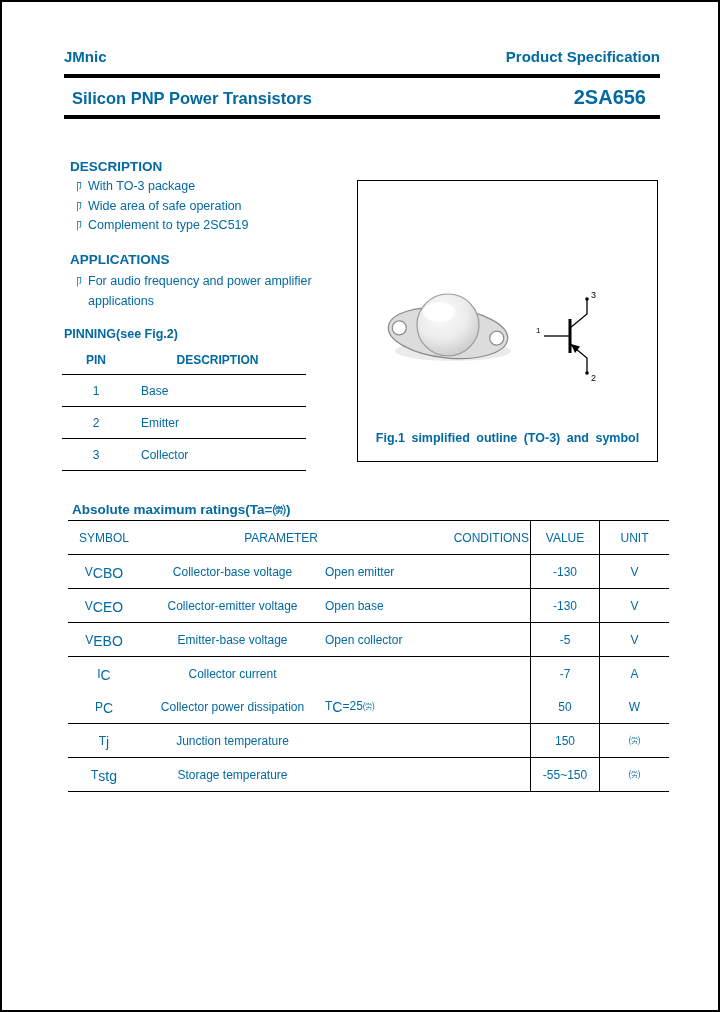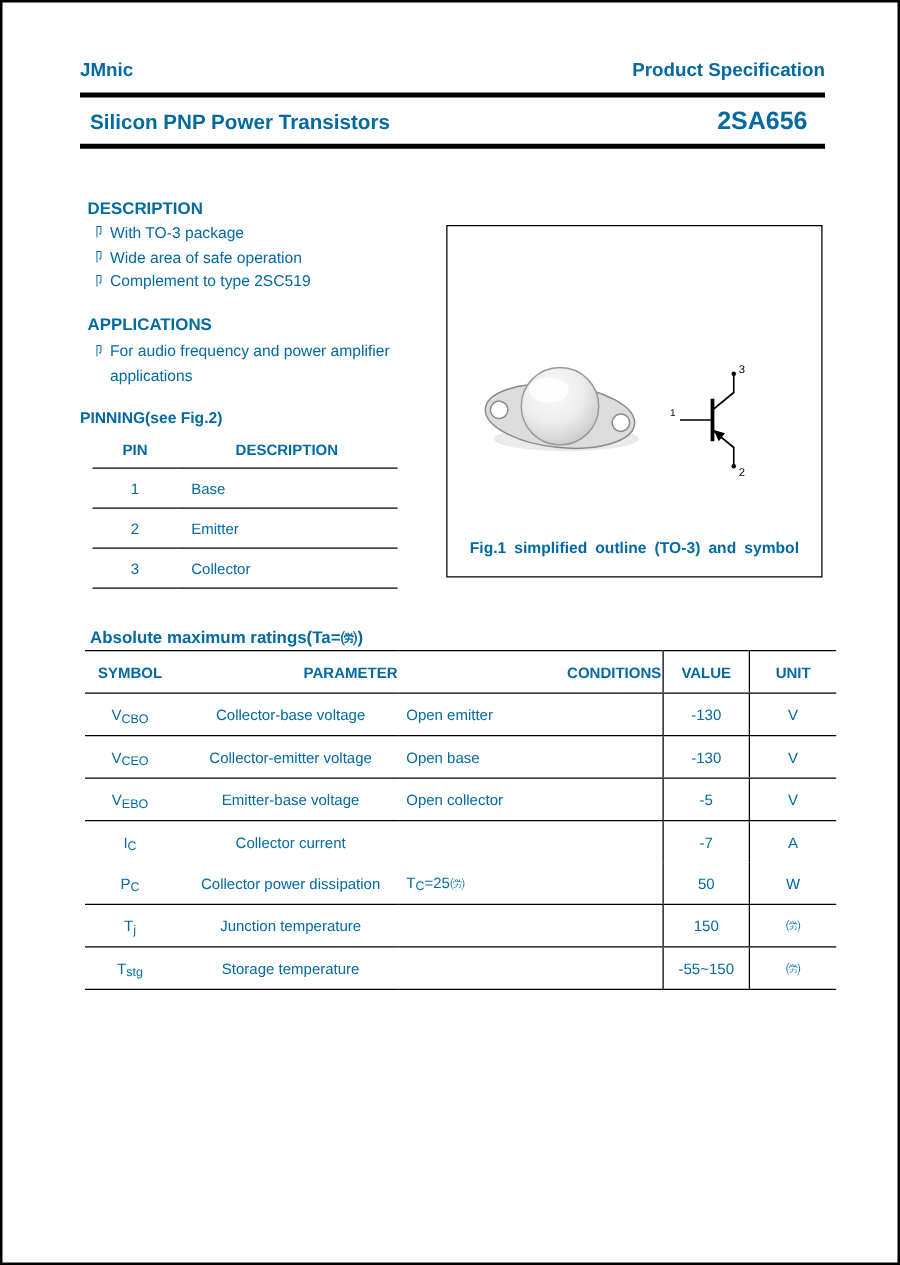--- a/index.html
+++ b/index.html
@@ -18,45 +18,45 @@
   .sec-head{position:absolute;font-size:13.5px;font-weight:bold;}
   .desc-head{left:68px;top:157px;}
   .apps-head{left:68px;top:250px;text-align:center;}
   .bullet-list{position:absolute;font-size:12.5px;}
   .desc-list{left:70px;top:175px;}
   .apps-list{left:70px;top:270px;}
   .bullet-item{display:flex;line-height:19.5px;}
   .bullet{width:16px;flex:0 0 16px;font-size:10px;line-height:19.5px;}
   .bullet-text{width:240px;}
   .pinning-head{left:62px;top:325px;font-size:12.5px;}
-  .pin-table{position:absolute;left:72px;top:344px;width:244px;border-collapse:collapse;font-size:12px;}
+  .pin-table{position:absolute;left:60px;top:344px;width:244px;border-collapse:collapse;font-size:12px;}
   .pin-table th{height:26px;font-weight:bold;border-bottom:1px solid #000;vertical-align:middle;}
   .pin-table td{height:29px;border-bottom:1px solid #000;vertical-align:middle;}
   .pin-col{width:66px;text-align:center;}
   .desc-col{text-align:left;padding-left:11px;}
   .pin-table th.desc-col{text-align:center;padding-left:0;}
   .fig-box{position:absolute;left:355px;top:178px;width:301px;height:282px;border:1px solid #000;box-sizing:border-box;}
   .fig-caption{position:absolute;left:0;right:0;bottom:16px;text-align:center;font-weight:bold;font-size:12.5px;word-spacing:3px;}
   .fig-svg{position:absolute;left:0;top:0;}
   .ratings-head{left:70px;top:499px;}
   .ratings-table{
     position:absolute;left:66px;top:518px;width:591px;border-collapse:collapse;
     table-layout:fixed;font-size:12px;border-top:1px solid #000;
   }
-  .ratings-table th{font-weight:bold;height:31px;vertical-align:middle;text-align:center;border-bottom:1px solid #000;}
+  .ratings-table th{font-weight:normal;height:31px;vertical-align:middle;text-align:center;border-bottom:1px solid #000;}
   .ratings-table td{height:31px;vertical-align:middle;}
   .c-sym{width:70px;text-align:center;}
   .c-par{width:178px;text-align:center;padding-left:7px;}
   .c-con{width:210px;text-align:left;padding-left:6px;}
   .c-val{width:66px;text-align:center;}
   .c-unit{width:67px;text-align:center;}
   .ratings-table th.c-par,.ratings-table th.c-con{text-align:right;padding-left:0;}
   .vl{border-left:1px solid #000;}
   tr.rb td{border-bottom:1px solid #000;}
-  sub{font-size:10px;line-height:0;vertical-align:-2px;}
+  sub{font-size:14px;line-height:0;vertical-align:-2px;}
 </style>
 </head>
 <body>
 
 <div class="page">
 
   <div class="header-row">
     <span>JMnic</span>
     <span>Product Specification</span>
   </div>

